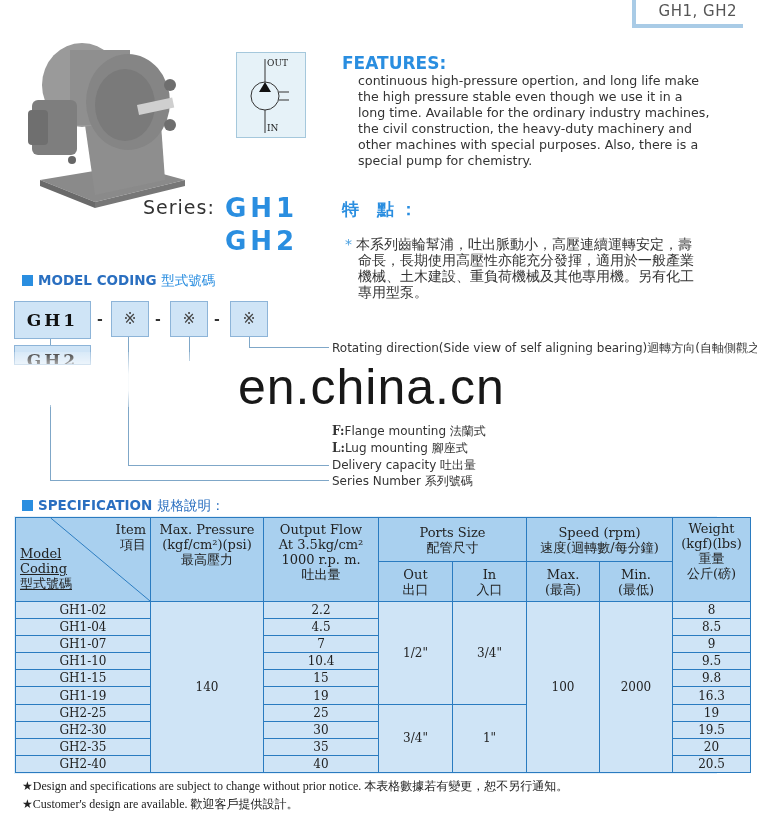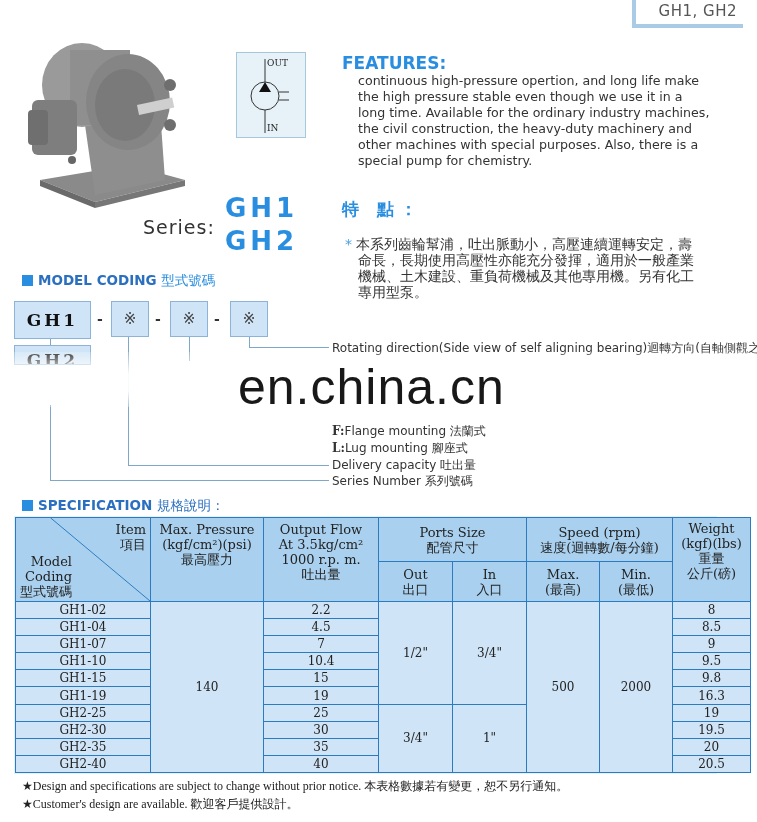--- a/index.html
+++ b/index.html
@@ -22,21 +22,21 @@
   
   .pump { left: 10px; top: 30px; width: 200px; height: 180px; }
 
   
   .symbol-box {
     left: 236px; top: 52px; width: 70px; height: 86px;
     background: #e6f2f8; border: 1px solid #a5c8dc;
   }
 
   .series-label {
-    left: 143px; top: 196px; font-size: 19px; color: #333; letter-spacing: 1px; margin-top: 20px;
+    left: 143px; top: 196px; font-size: 19px; color: #333; letter-spacing: 1px;
   }
   .series-gh {
     font-family: "DejaVu Sans", sans-serif; font-weight: bold; color: #2a8ee0; font-size: 26px; letter-spacing: 4px;
   }
   .gh1 { left: 225px; top: 193px; }
   .gh2 { left: 225px; top: 226px; }
 
   
   .features-title {
     left: 342px; top: 53px; font-size: 17px; font-weight: bold; color: #2a8ee0;
@@ -98,21 +98,21 @@
   }
   table.spec td, table.spec th {
     border: 1px solid #2a7bc0; text-align: center; font-weight: normal;
     font-size: 12px; line-height: 14px; padding: 0;
   }
   table.spec thead th { background: #a9d0ef; font-size: 13px; line-height: 15px; }
   table.spec tbody td { background: #cfe4f6; height: 16.5px; }
   .diag-cell { position: relative; text-align: left !important; }
   .diag-cell svg { position: absolute; left: 0; top: 0; width: 100%; height: 100%; }
   .diag-item { position: absolute; right: 4px; top: 4px; text-align: right; }
-  .diag-model { position: absolute; left: 4px; bottom: 2px; text-align: right; }
+  .diag-model { position: absolute; left: 4px; bottom: 10px; text-align: left; text-decoration: underline; }
 
   .note { left: 22px; font-family: Liberation Serif, serif; font-size: 12px; color: #222; white-space: nowrap; }
 </style>
 </head>
 <body>
 
 <div class="abs series-tab">
   <span>GH1, GH2</span>
 </div>
 
@@ -294,21 +294,21 @@
           </th>
       </tr>
     </thead>
     <tbody>
       <tr>
         <td>GH1-02</td>
         <td rowspan="10">140</td>
         <td>2.2</td>
         <td rowspan="6">1/2"</td>
         <td rowspan="6">3/4"</td>
-        <td rowspan="10">500</td>
+        <td rowspan="10">100</td>
         <td rowspan="10">2000</td>
         <td>8</td>
       </tr>
       <tr>
           <td>GH1-04</td>
           <td>4.5</td>
           <td>8.5</td>
         </tr>
       <tr>
           <td>GH1-07</td>

